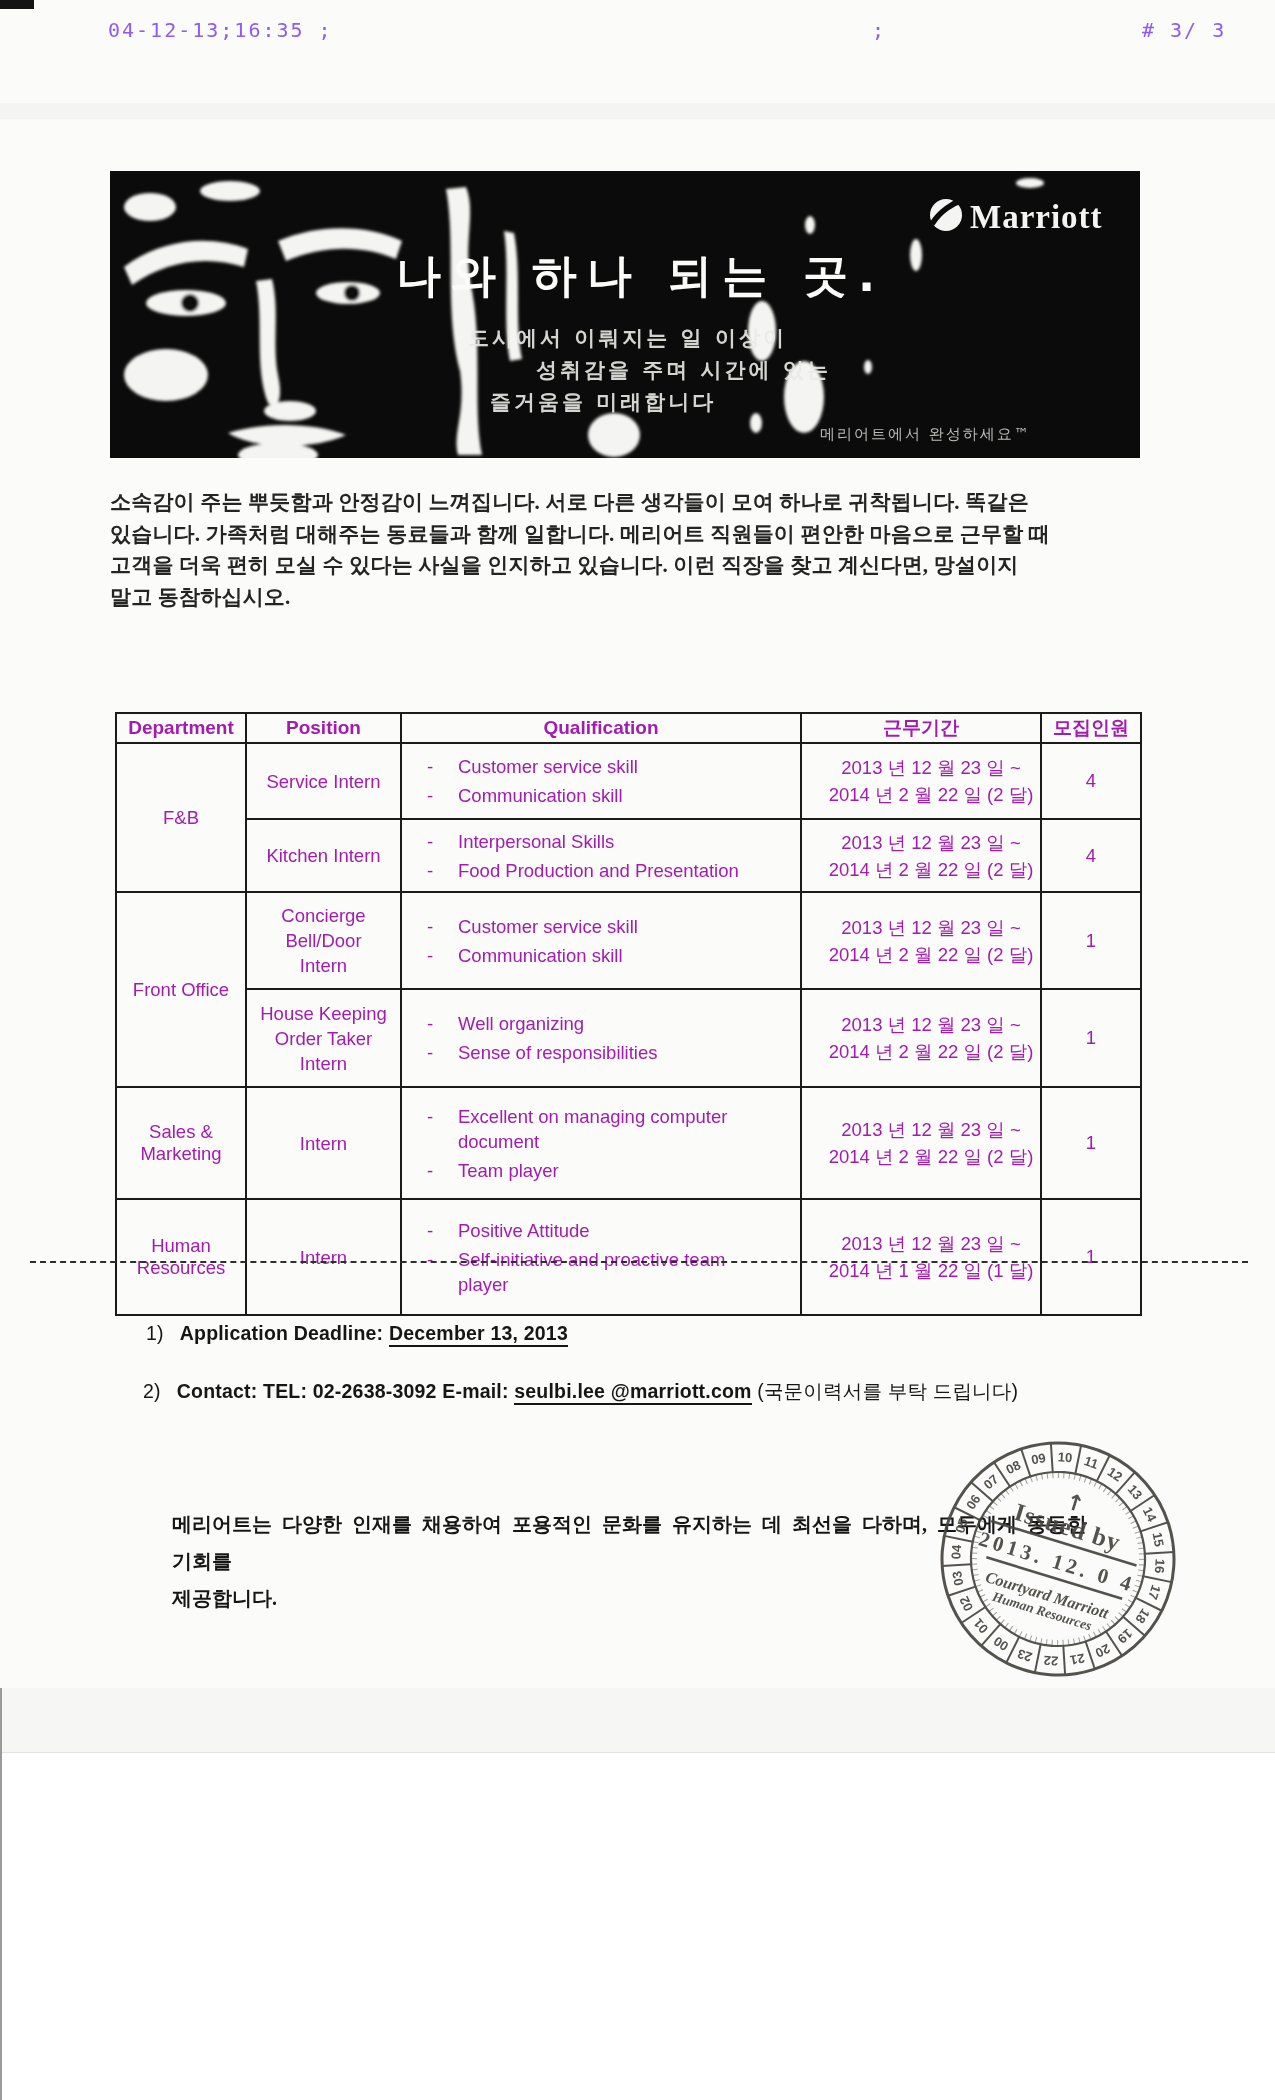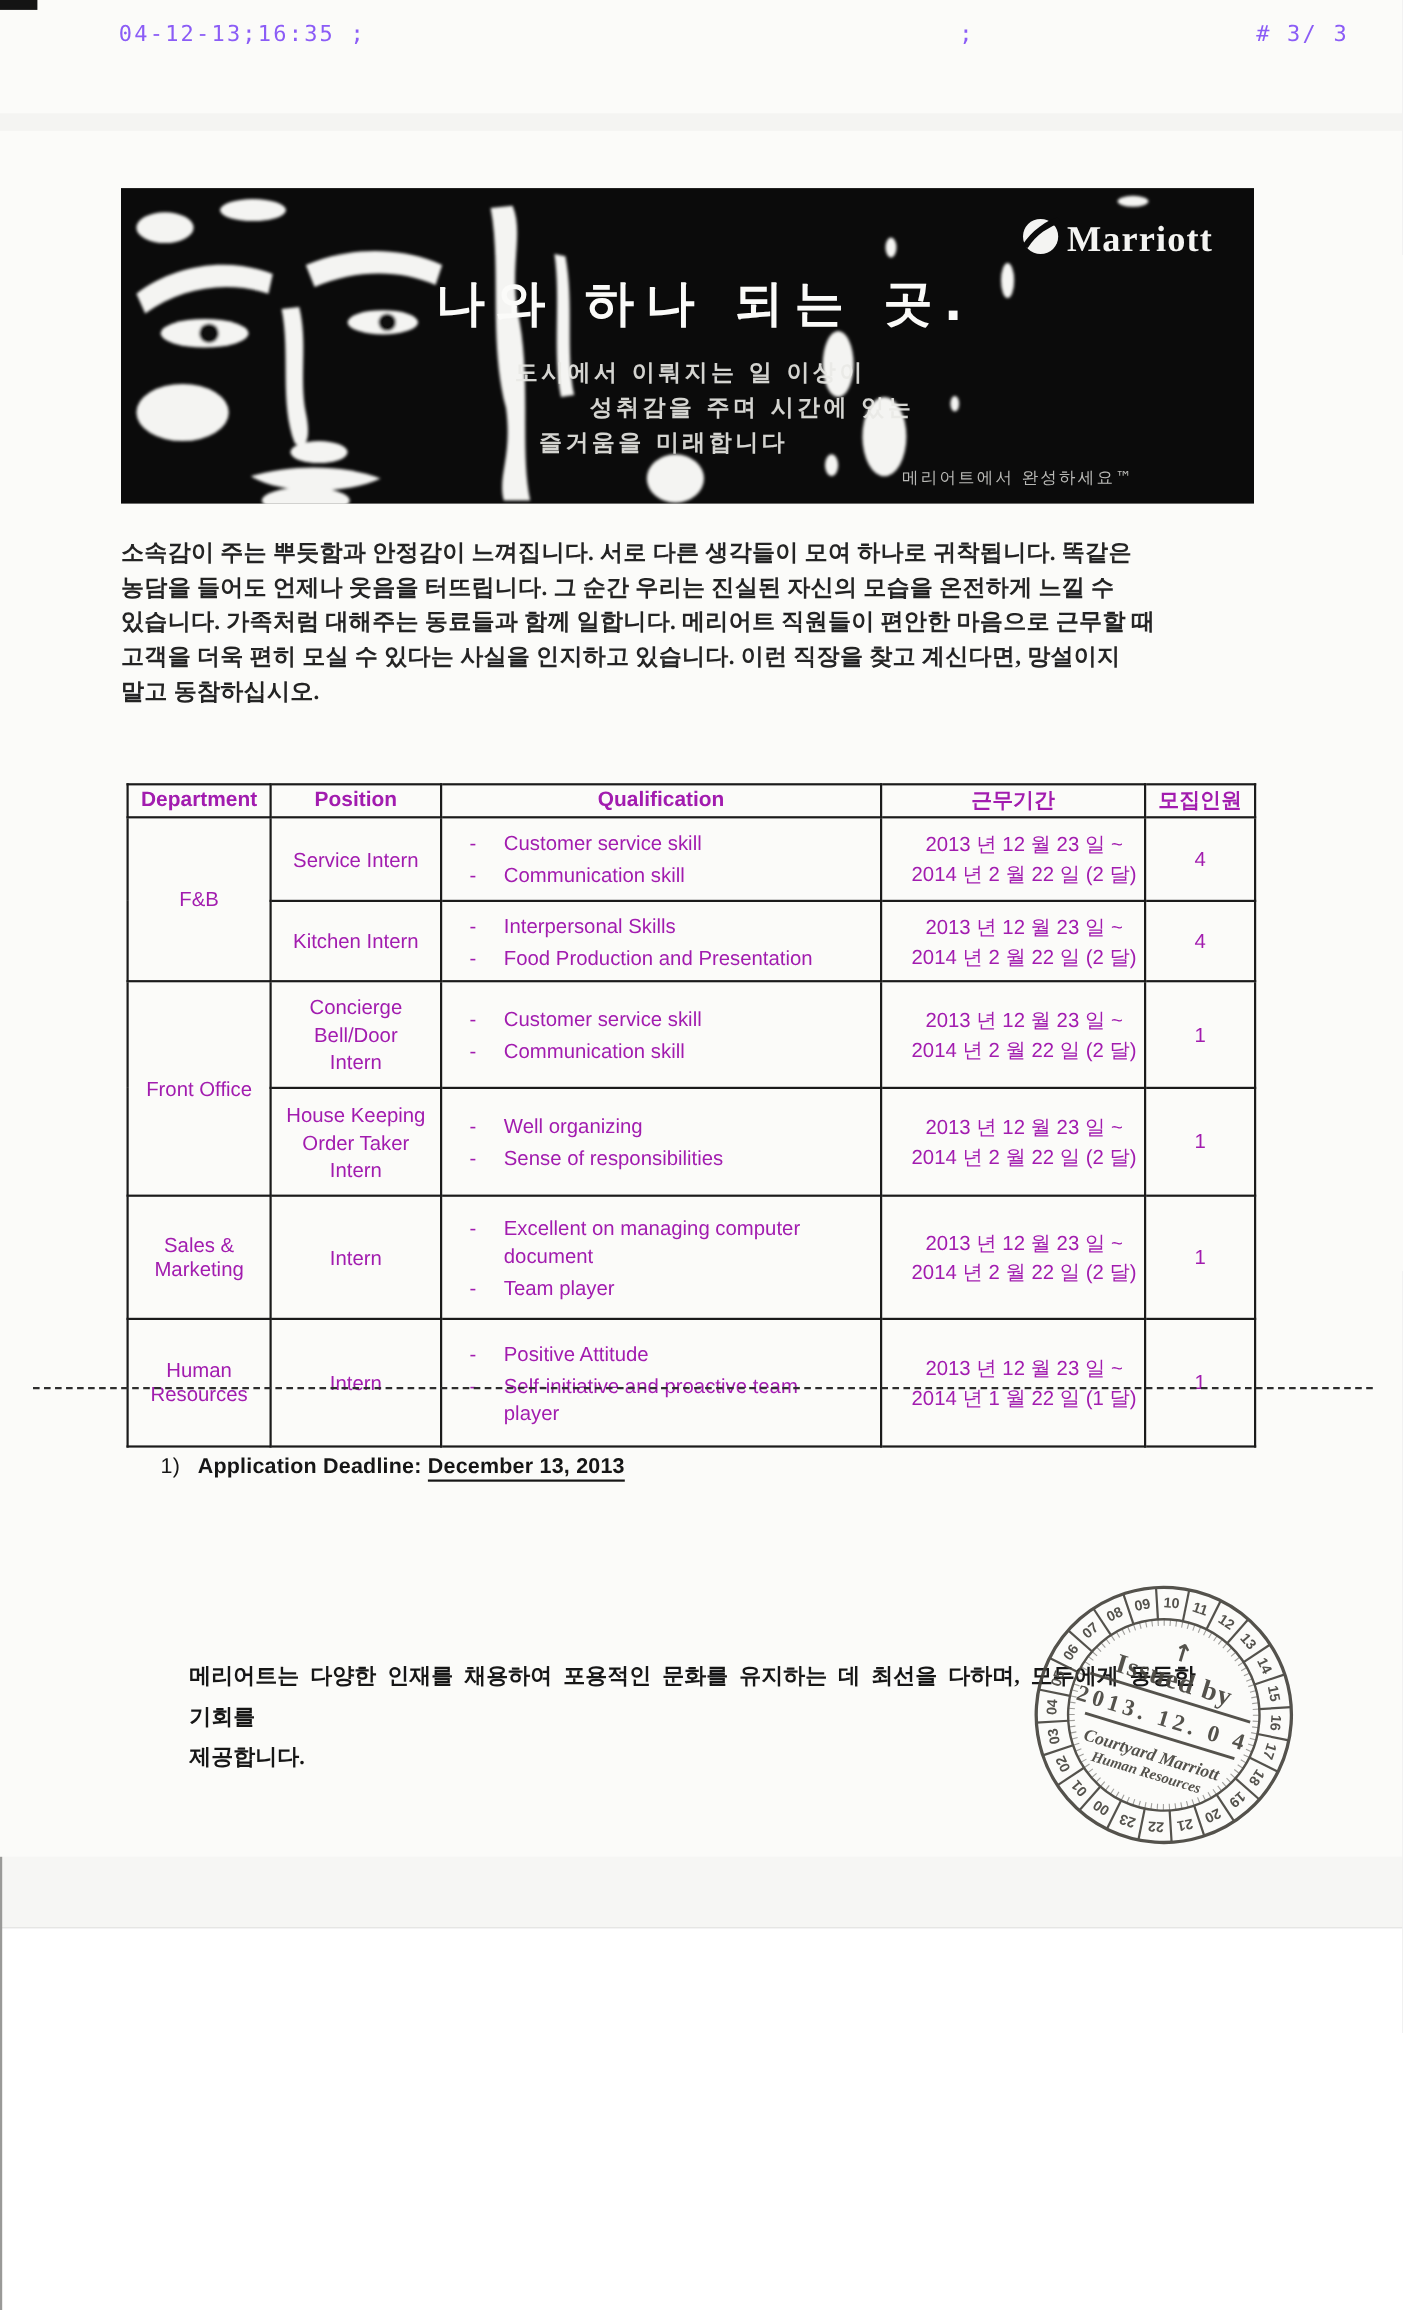--- a/index.html
+++ b/index.html
@@ -150,21 +150,20 @@
 
     <text class="bn-headline" x="286" y="120" filter="url(#tblur)">나와 하나 되는 곳.</text>
     <text class="bn-sub" x="358" y="174" filter="url(#tblur)">도시에서 이뤄지는 일 이상이</text>
     <text class="bn-sub" x="426" y="206" filter="url(#tblur)">성취감을 주며 시간에 있는</text>
     <text class="bn-sub" x="380" y="238" filter="url(#tblur)">즐거움을 미래합니다</text>
     <text class="bn-tag" x="710" y="268" filter="url(#tblur)">메리어트에서 완성하세요™</text>
   </svg>
 
   <div class="paragraph">
     <div>소속감이 주는 뿌듯함과 안정감이 느껴집니다. 서로 다른 생각들이 모여 하나로 귀착됩니다. 똑같은</div>
-    <div>농담을 들어도 언제나 웃음을 터뜨립니다.  그 순간 우리는 진실된 자신의 모습을 온전하게 느낄 수</div>
     <div>있습니다.  가족처럼 대해주는 동료들과 함께 일합니다. 메리어트 직원들이 편안한 마음으로 근무할 때</div>
     <div>고객을 더욱 편히 모실 수 있다는 사실을 인지하고 있습니다. 이런 직장을 찾고 계신다면, 망설이지</div>
     <div>말고 동참하십시오.</div>
   </div>
 
   <table class="recruit">
     <colgroup>
       <col style="width:130px">
         <col style="width:155px">
         <col style="width:400px">
@@ -313,20 +312,23 @@
       </td>
       <td class="c">1</td>
     </tr>
   </tbody>
     </table>
 
   <div class="dashed-line"></div>
 
   <div class="note note1">
     <span class="no">1)</span><span class="semibold">Application Deadline: </span><span class="u">December 13, 2013</span>
+  </div>
+  <div class="note note2">
+    <span class="no">2)</span><span class="semibold">Contact:  TEL: 02-2638-3092 E-mail: </span><span class="u">seulbi.lee @marriott.com</span><span> (국문이력서를 부탁 드립니다)</span>
   </div>
 
   <div class="footer-text">
     <div>메리어트는 다양한 인재를 채용하여 포용적인 문화를 유지하는 데 최선을 다하며, 모두에게 동등한 기회를</div>
     <div>제공합니다.</div>
   </div>
 
   <svg class="stamp" viewBox="0 0 250 250">
     <g id="dial" transform="rotate(4 125 125)" fill="none" stroke="#46443e">
       <circle cx="125" cy="125" r="116" stroke-width="3"></circle>

